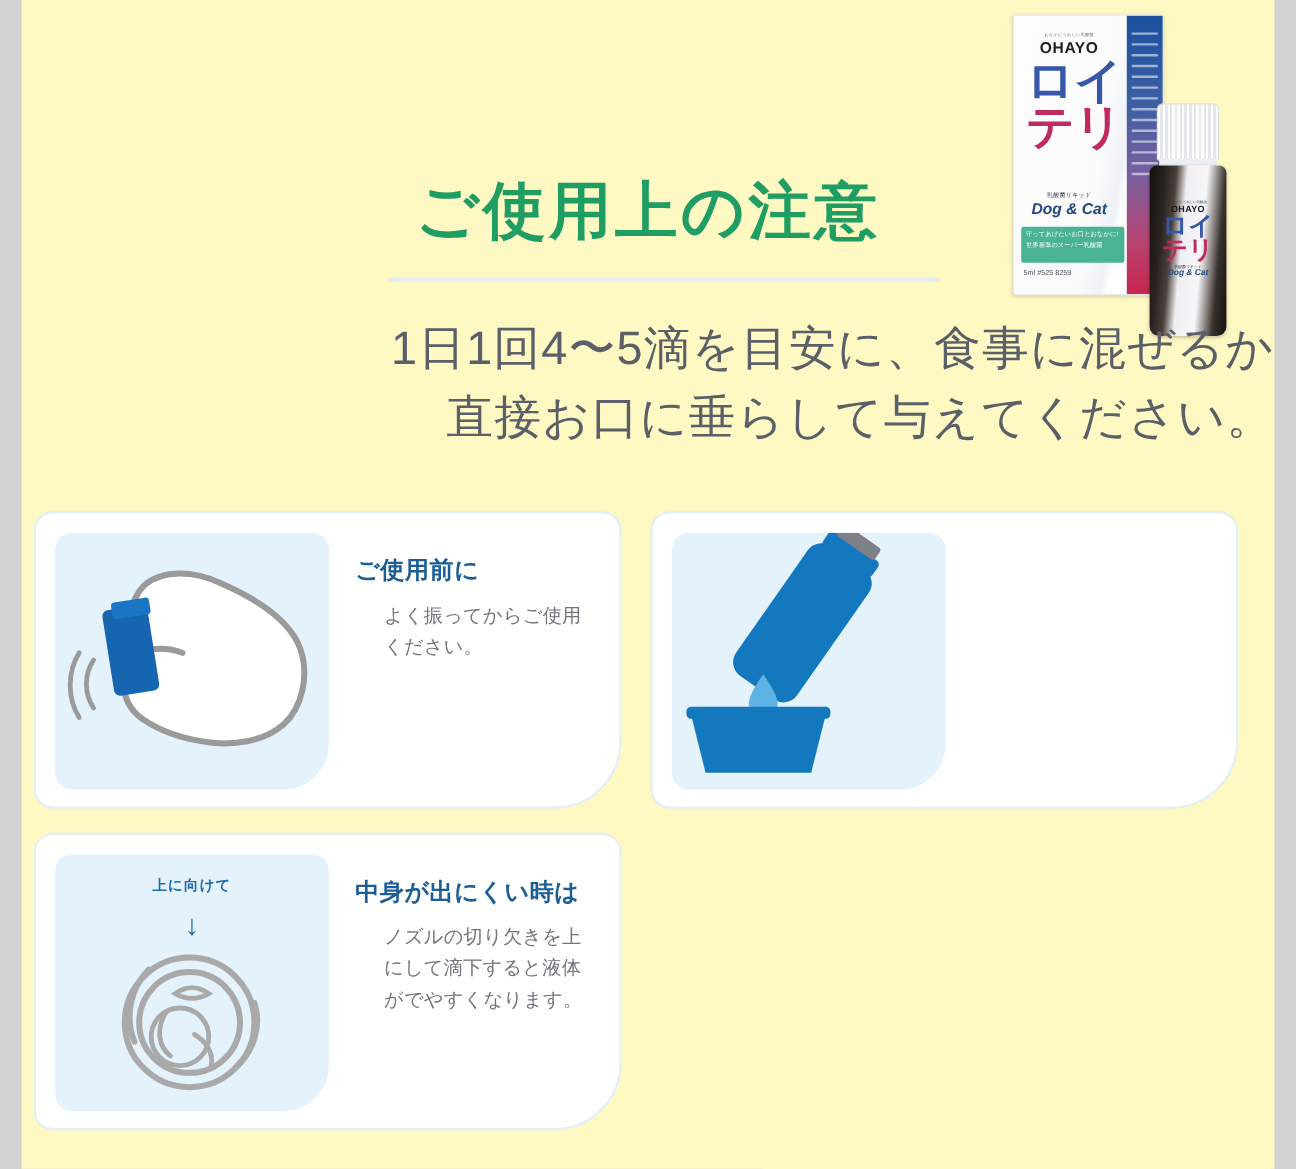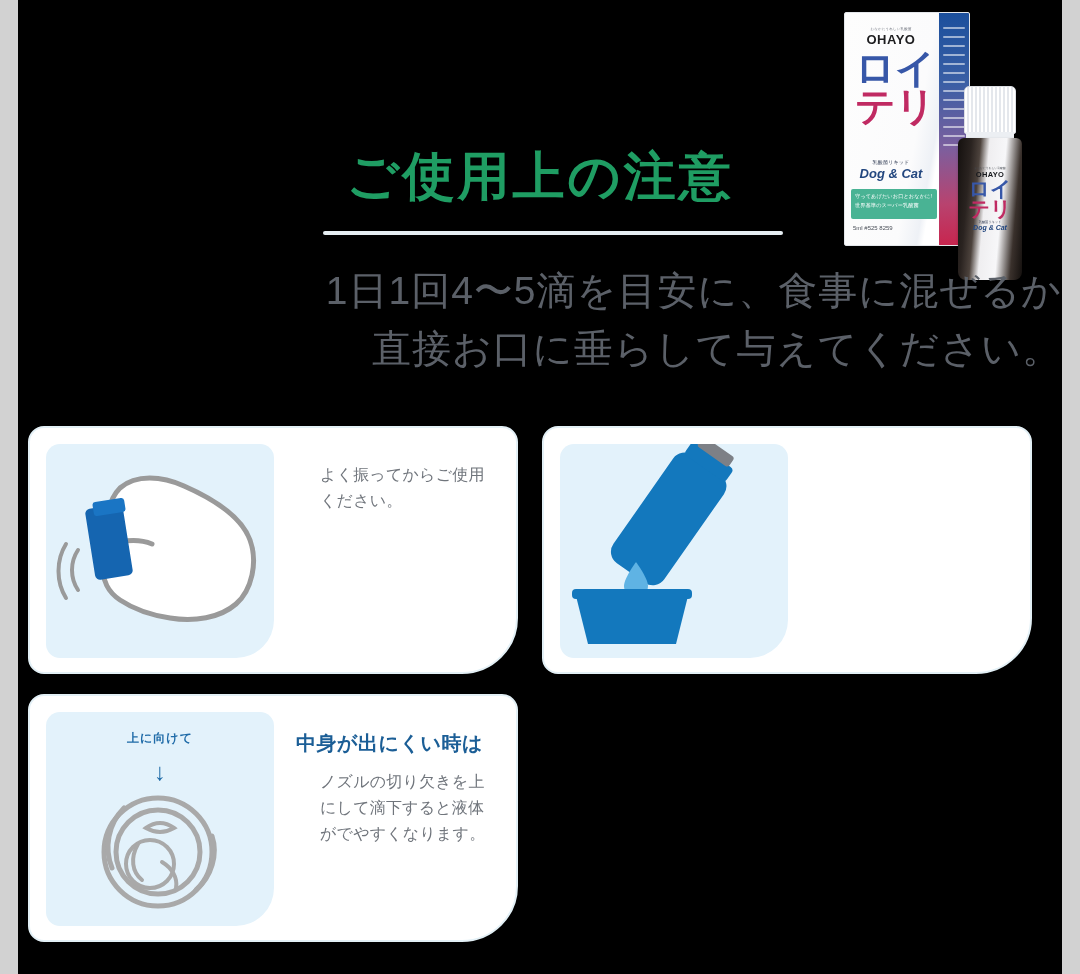--- a/index.html
+++ b/index.html
@@ -12,21 +12,21 @@
     width: 1080px;
     height: 974px;
     overflow: hidden;
   }
   .page {
     position: absolute;
     left: 18px;
     top: 0;
     width: 1044px;
     height: 974px;
-    background: #000000;
+    background: #fef9c3;
     overflow: hidden;
   }
 
   
   .product {
     position: absolute;
     right: 2px;
     top: 4px;
     width: 224px;
     height: 278px;
@@ -355,20 +355,21 @@
           </g>
           <rect x="44" y="62" width="38" height="72" rx="5" transform="rotate(-9 63 98)" fill="#1565b0"></rect>
           <rect x="47" y="56" width="32" height="14" rx="3" transform="rotate(-9 63 63)" fill="#1a75c4"></rect>
           <g stroke="#9a9a9a" stroke-width="4" fill="none" stroke-linecap="round">
             <path d="M32 106 C24 118 24 134 32 146"></path>
             <path d="M20 100 C10 116 10 138 20 154"></path>
           </g>
         </svg>
       </div>
       <div class="card-text">
+        <div class="card-head">ご使用前に</div>
         <div class="card-body">よく振ってからご使用ください。</div>
       </div>
     </div>
 
 
     <div class="card">
       <div class="card-icon">
         <svg width="228" height="214" viewBox="0 0 228 214" aria-hidden="true">
           <g transform="rotate(35 120 78)">
             <rect x="78" y="16" width="62" height="132" rx="14" fill="#1378bd"></rect>

